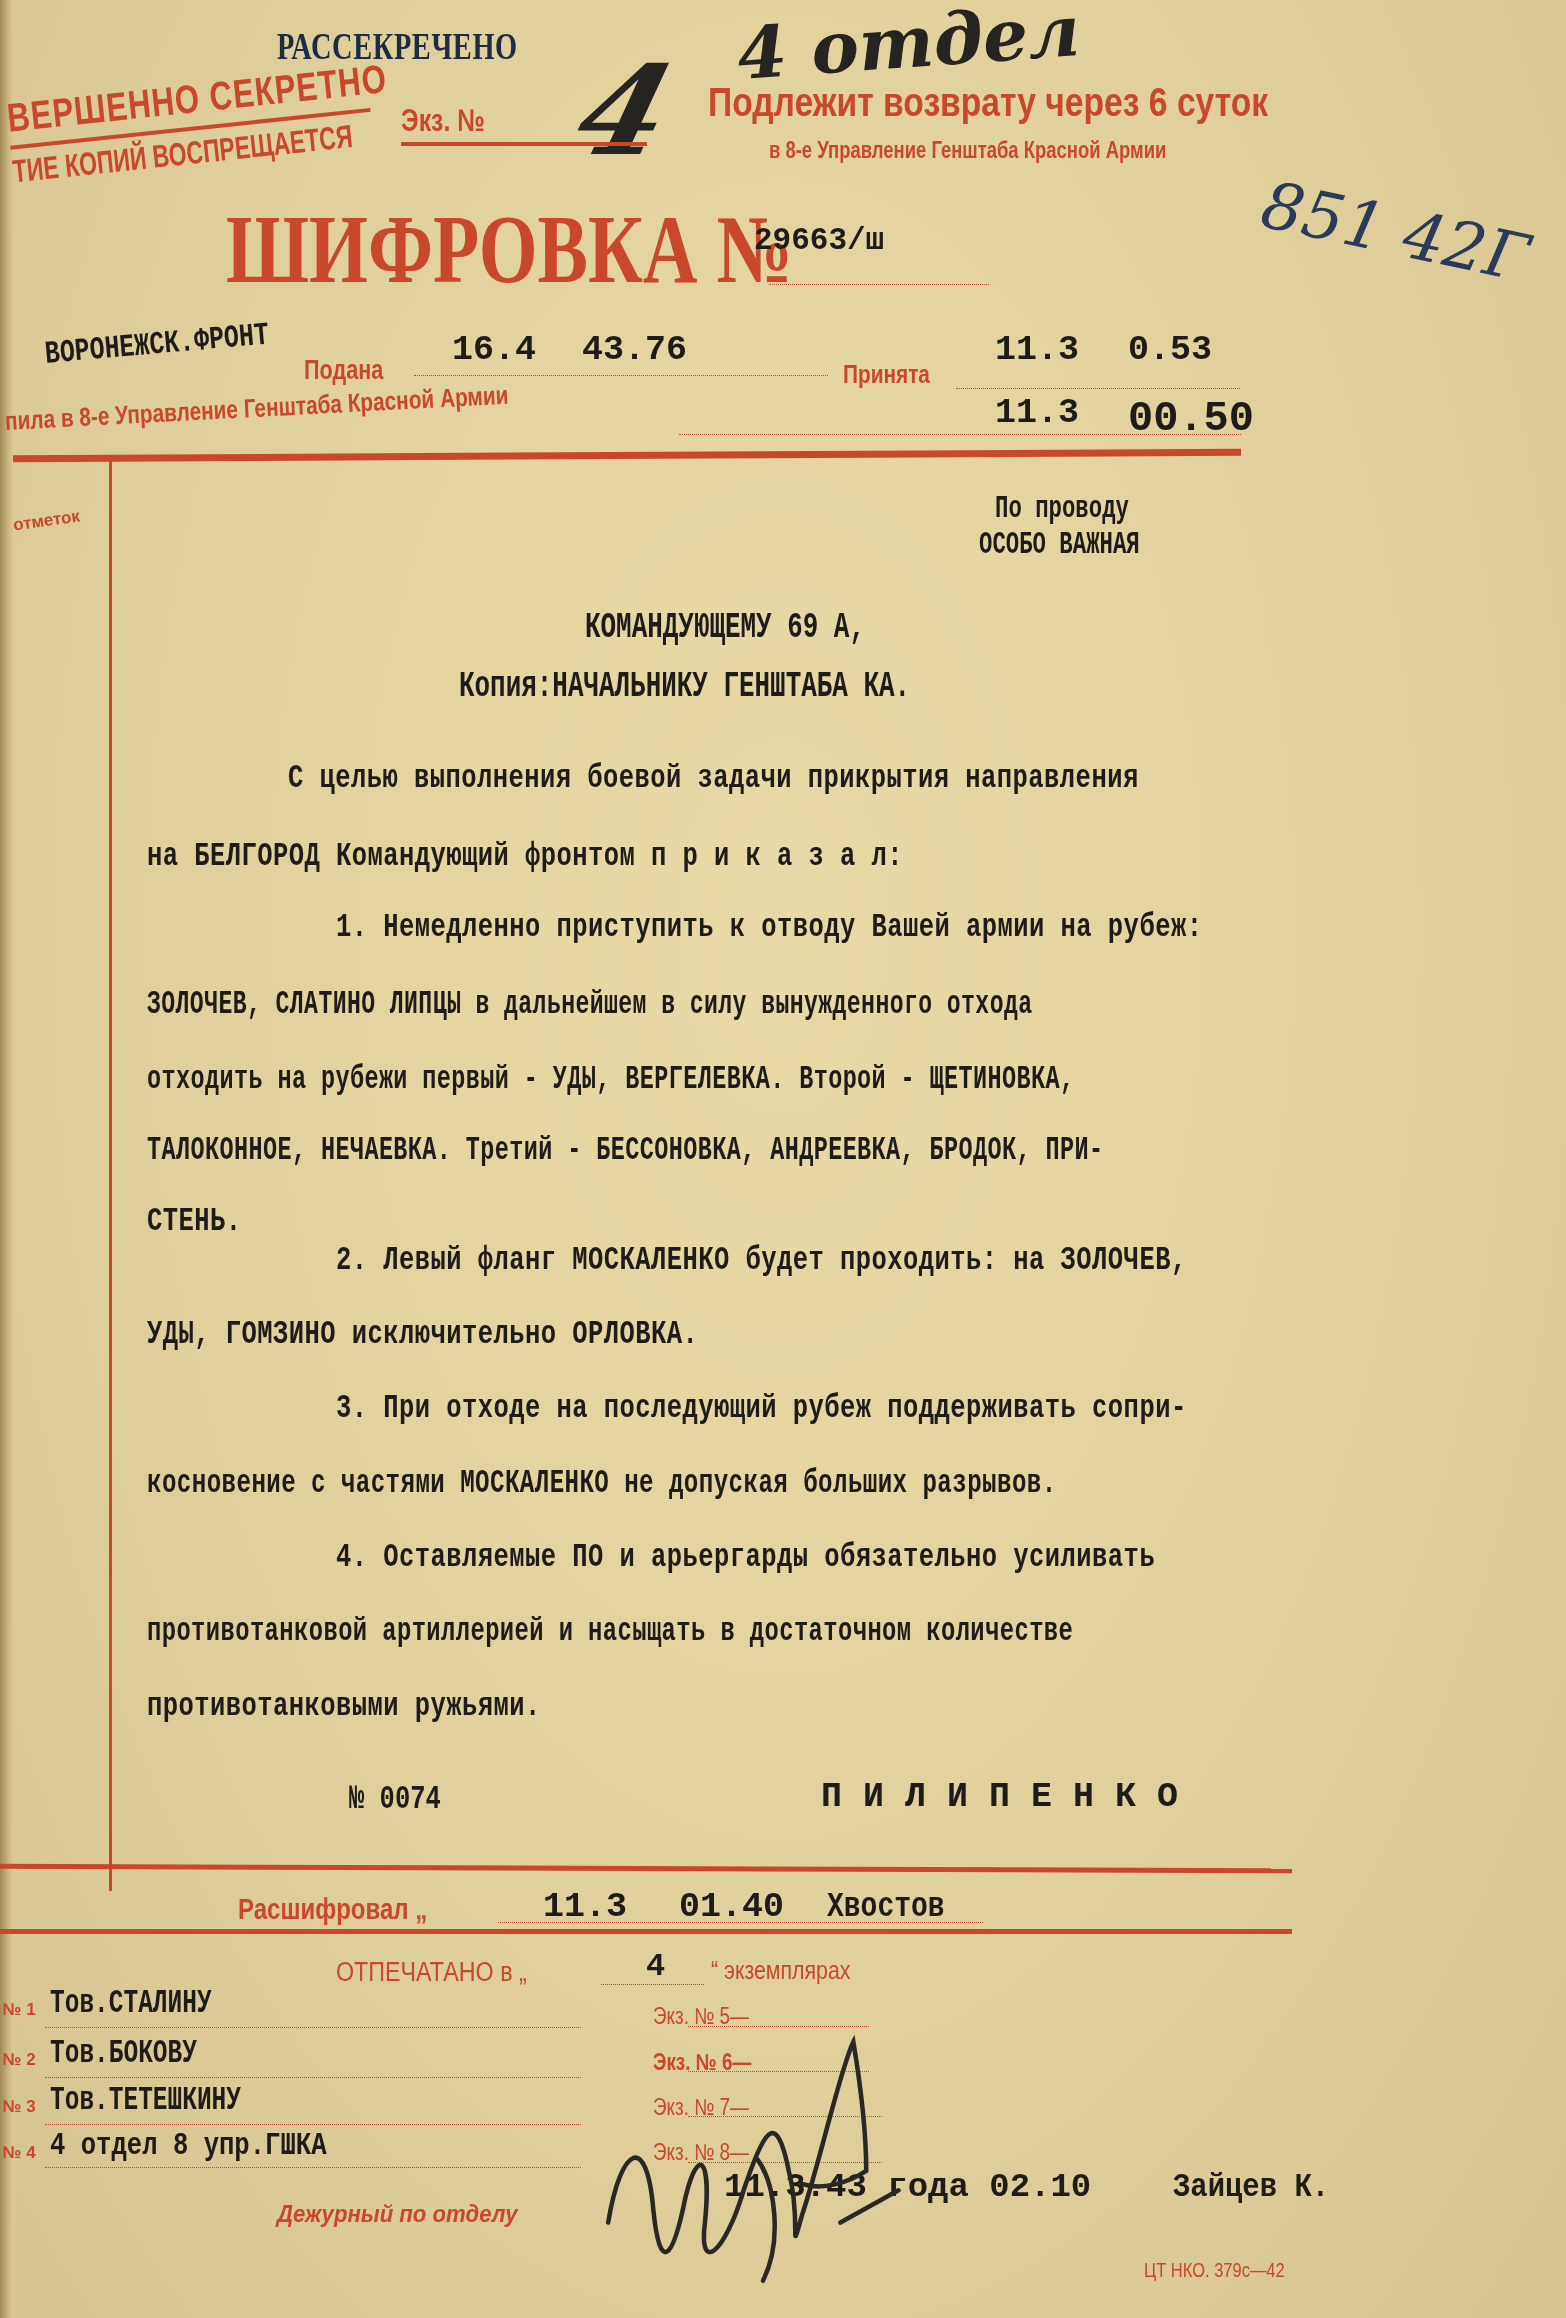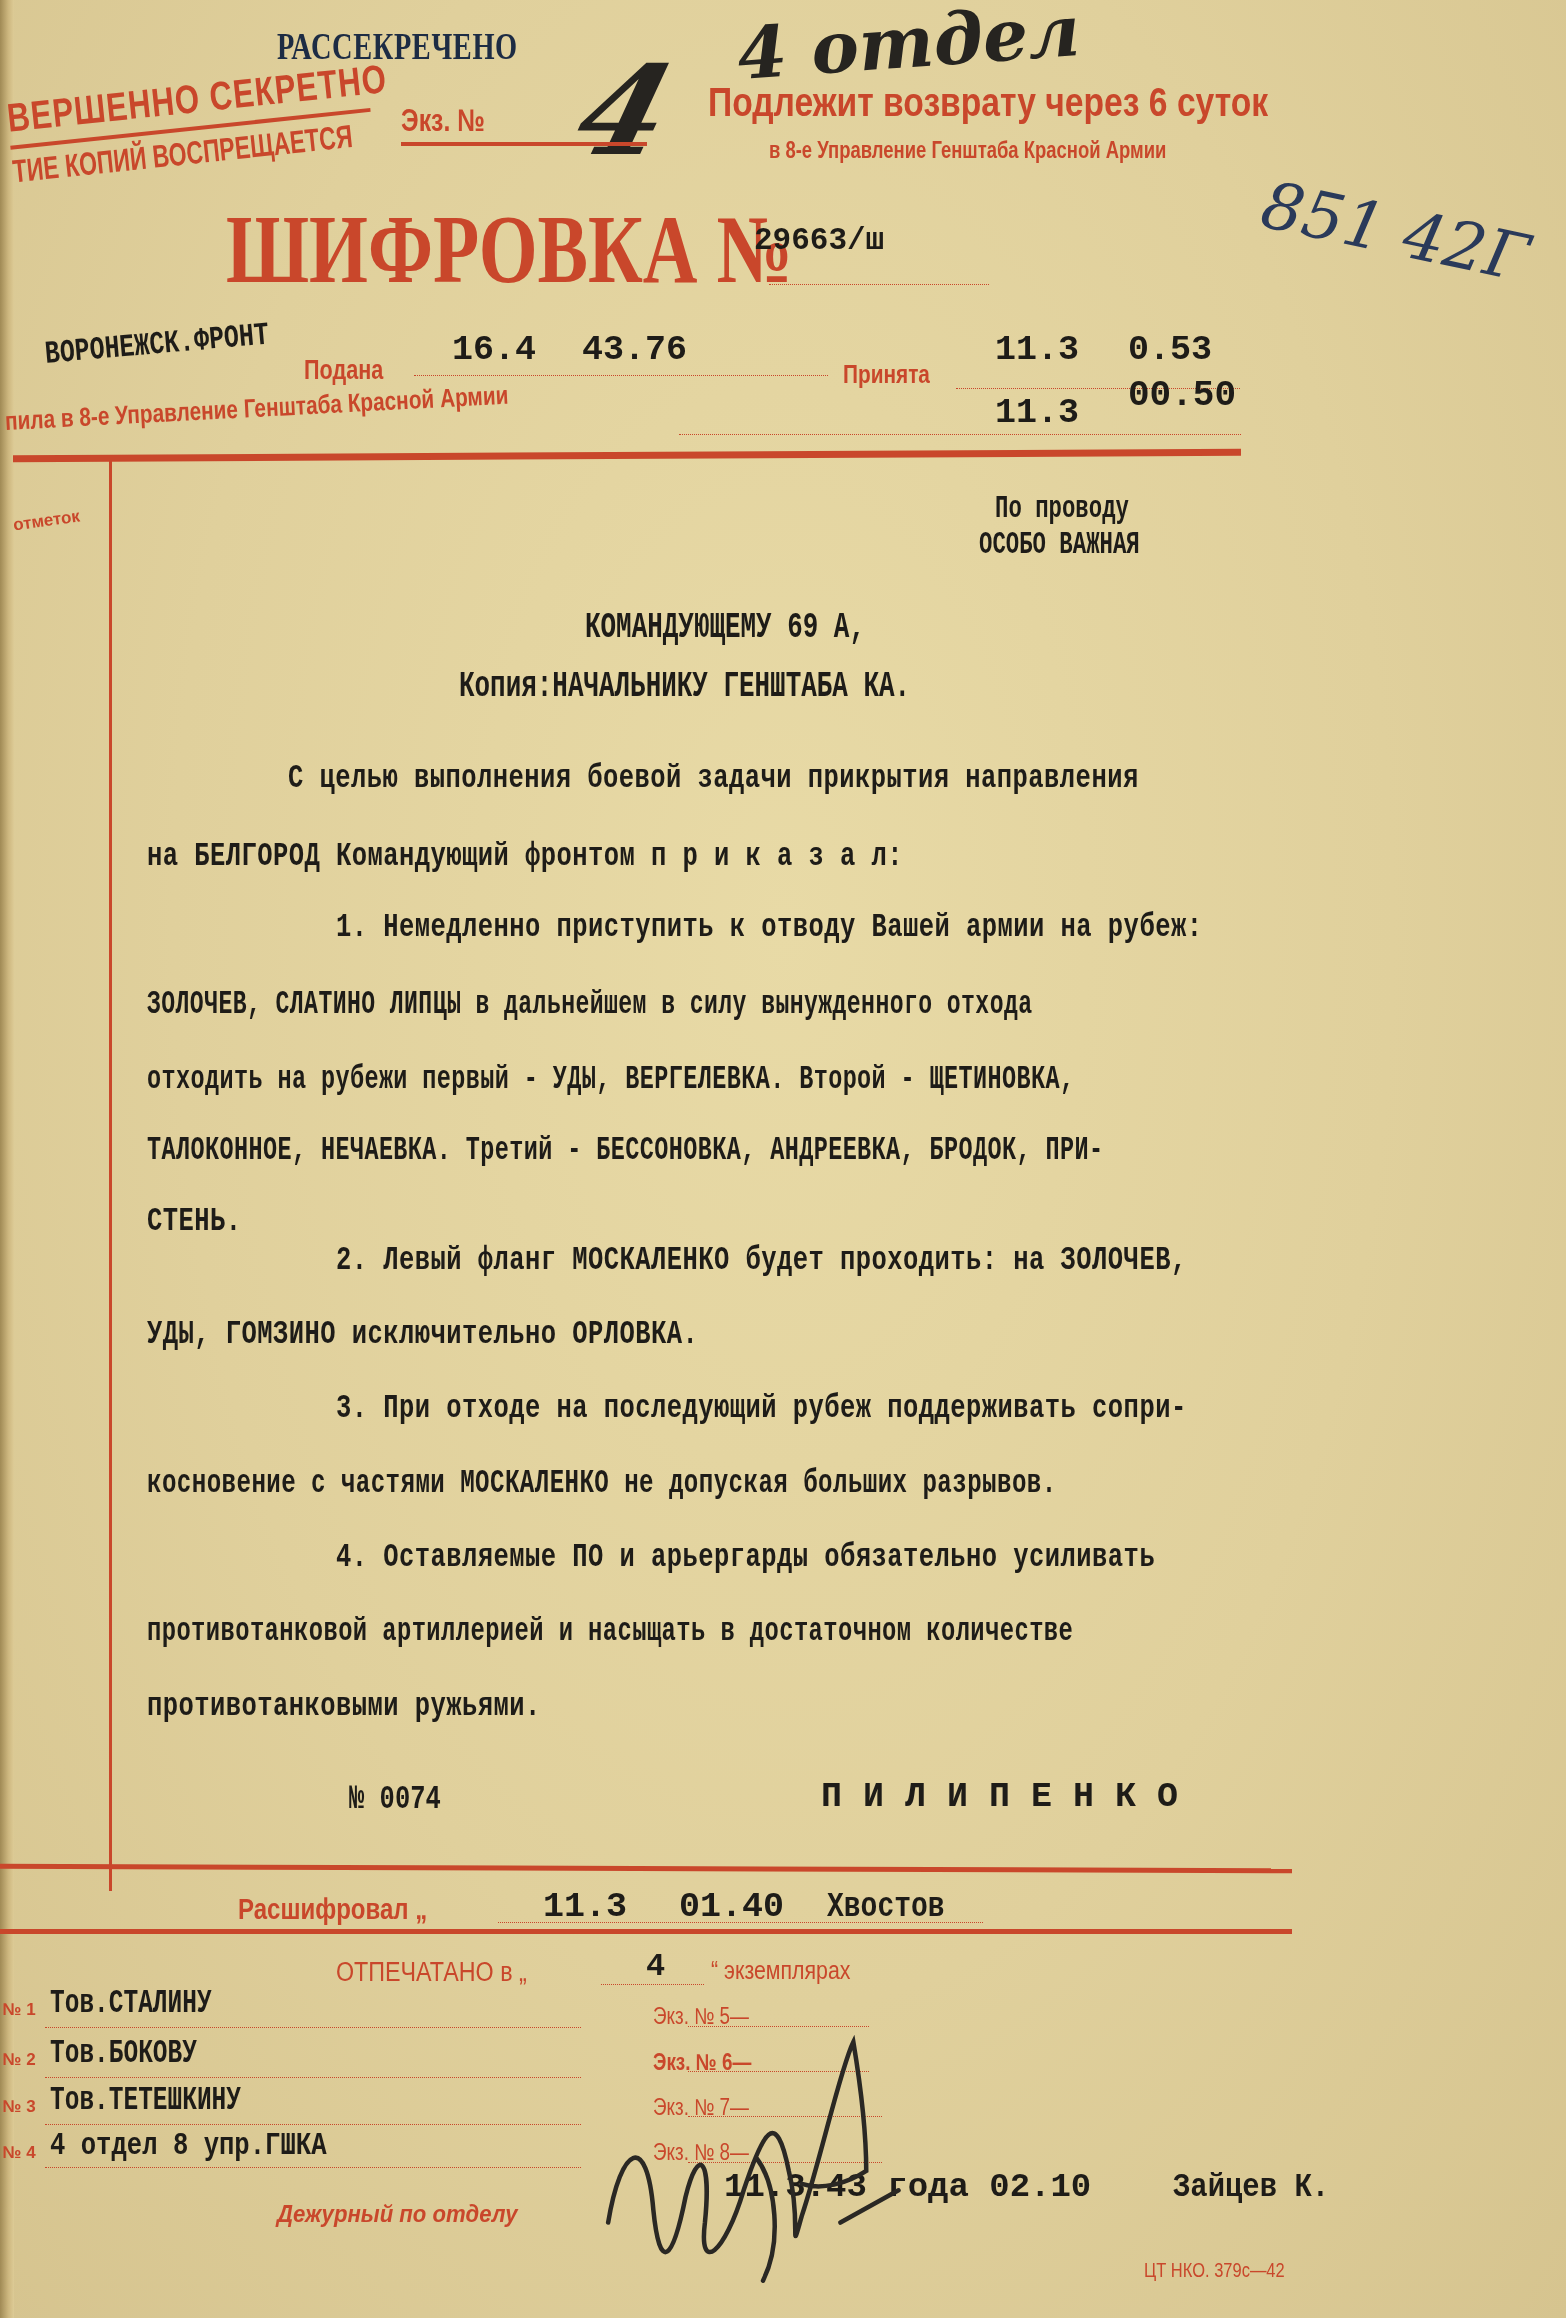--- a/index.html
+++ b/index.html
@@ -66,21 +66,21 @@
 <div class="abs type" style="left:582px; top:330px; font-size:35px;">43.76</div>
 <div class="dotline" style="left:414px; top:375px; width:414px;"></div>
 
 <div class="abs red" style="left:843px; top:359px; font-size:26px; transform:scaleX(0.8); transform-origin:left;">Принята</div>
 <div class="abs type" style="left:995px; top:330px; font-size:35px;">11.3</div>
 <div class="abs type" style="left:1128px; top:330px; font-size:35px;">0.53</div>
 <div class="dotline" style="left:956px; top:388px; width:284px;"></div>
 
 <div class="abs red" style="left:5.2px; top:406px; font-size:26px; transform:rotate(-3deg) scaleX(0.8); transform-origin:left;">пила в 8-е Управление Генштаба Красной Армии</div>
 <div class="abs type" style="left:995px; top:393px; font-size:35px;">11.3</div>
-<div class="abs type" style="left:1128px; top:375px; font-size:36px;font-family:Liberation Mono, monospace;">00.50</div>
+<div class="abs type" style="left:1128px; top:395px; font-size:42px;font-family:Liberation Mono, monospace;">00.50</div>
 <div class="dotline" style="left:679px; top:434px; width:562px;"></div>
 
 <div class="rline" style="left:13px; top:452px; width:1228px; height:6.5px; transform:rotate(-0.3deg);"></div>
 
 <div class="rline" style="left:109px; top:460px; width:2.6px; height:1431px;"></div>
 <div class="abs red" style="left:13px; top:511px; font-size:17px; transform:rotate(-8deg);">отметок</div>
 
 <div class="abs type" style="left:995px; top:491px; font-size:31px; transform:scaleX(0.72); transform-origin:left;">По проводу</div>
 <div class="abs type" style="left:979px; top:527px; font-size:31px; transform:scaleX(0.72); transform-origin:left;">ОСОБО ВАЖНАЯ</div>
 

